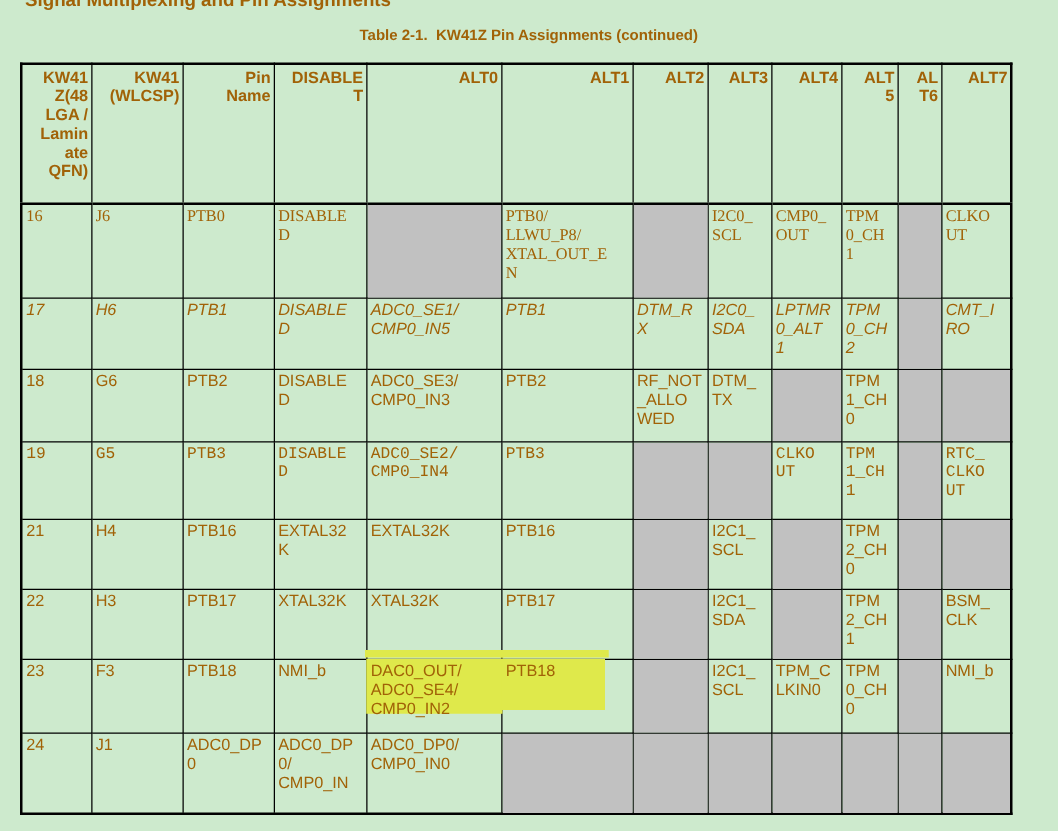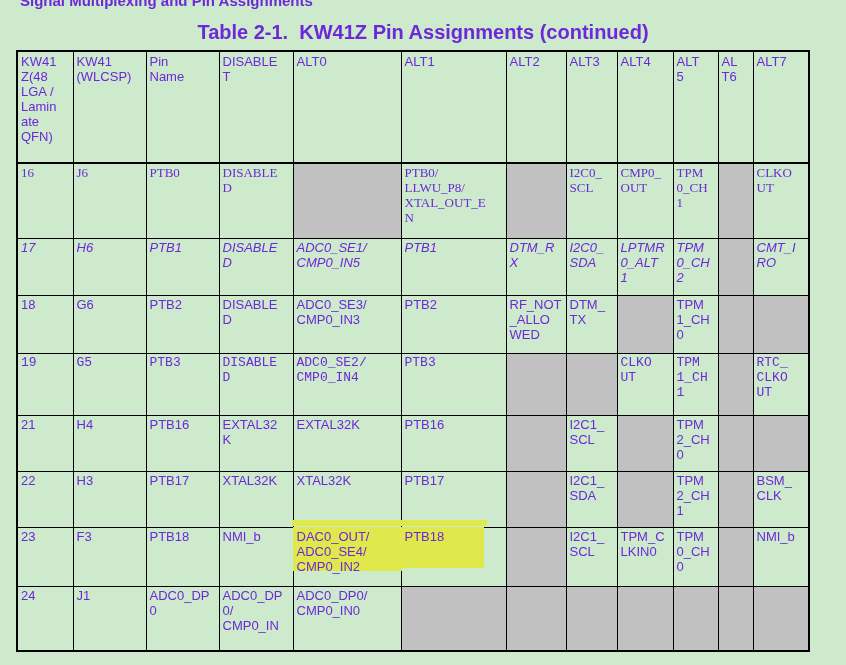--- a/index.html
+++ b/index.html
@@ -3,43 +3,43 @@
 <meta charset="utf-8">
 <style>
   html,body { margin:0; padding:0; }
   body {
     width:846px; height:665px; overflow:hidden;
     font-family:"Liberation Sans", sans-serif;
     background:var(--page-bg,#cdeacd);
   }
   .page {
     position:relative; width:846px; height:665px; overflow:hidden;
-    background:var(--page-bg,#cdeacd); color:#6d28d9;
+    background:var(--page-bg,#cdeacd); color:#a16207;
   }
   .running-header {
     position:absolute; top:-8px; left:20px;
     font-size:15px; font-weight:bold; white-space:pre;
   }
   .table-title {
     position:absolute; top:21px; left:0; width:100%;
-    text-align:center; font-size:20px; font-weight:bold; white-space:pre;
+    text-align:center; font-size:12px; font-weight:bold; white-space:pre;
   }
   table.pin-table {
     position:absolute; top:50px; left:16px;
     border-collapse:collapse; table-layout:fixed;
     border:2px solid #000;
   }
   th, td {
     border:1px solid #000;
     font-size:13px; line-height:15px;
     vertical-align:top;
     padding:1px 2px 0 3px;
   }
   th {
-    font-weight:normal; text-align:left; white-space:pre;
+    font-weight:bold; text-align:right; white-space:pre;
     border-bottom:2px solid #000; padding-top:2px;
   }
   td { text-align:left; position:relative; }
   td.shaded { background:var(--shaded-bg,#c1c1c1); }
   .ct { position:relative; z-index:1; white-space:pre-wrap; word-wrap:break-word; display:block; }
   .hl-above {
     position:absolute; top:-8px; height:6px; left:-2px; right:-2px;
     background:var(--hl,#dfe94b); z-index:0;
   }
   .hl-main {

